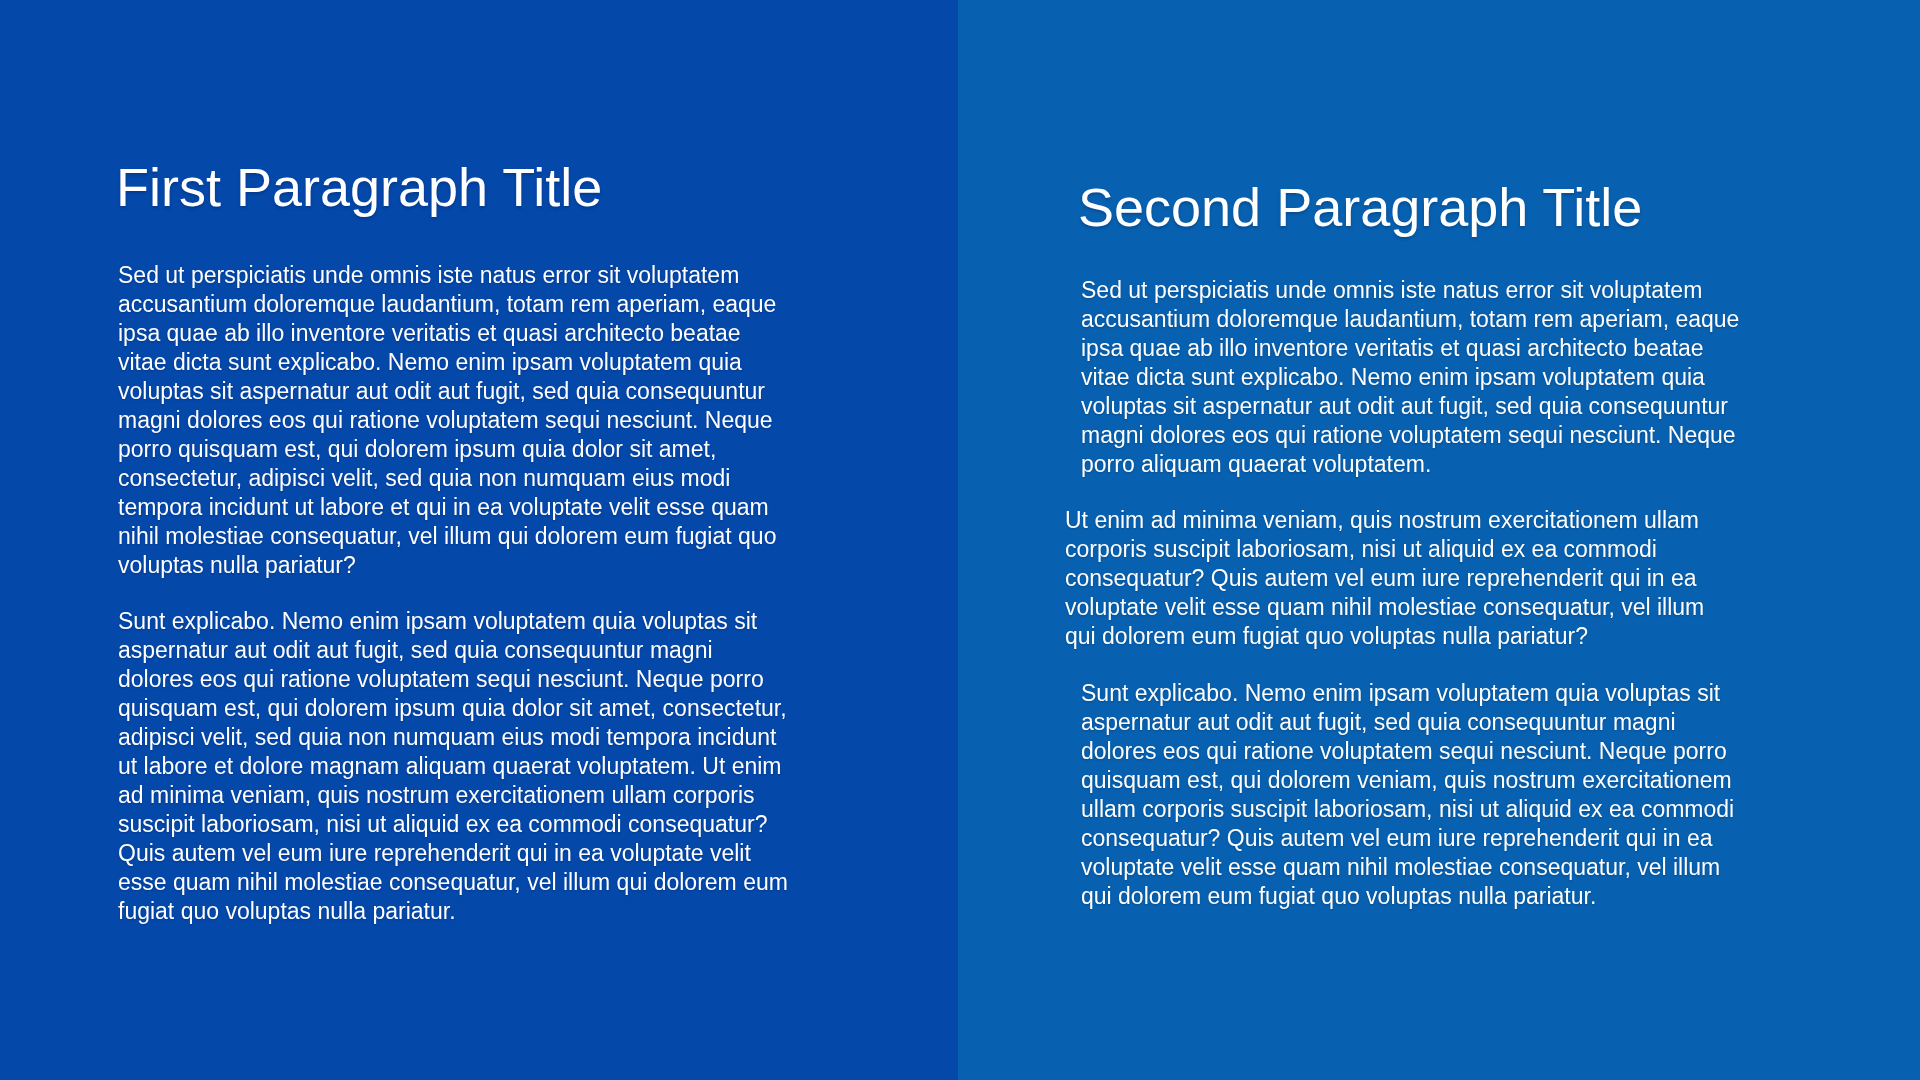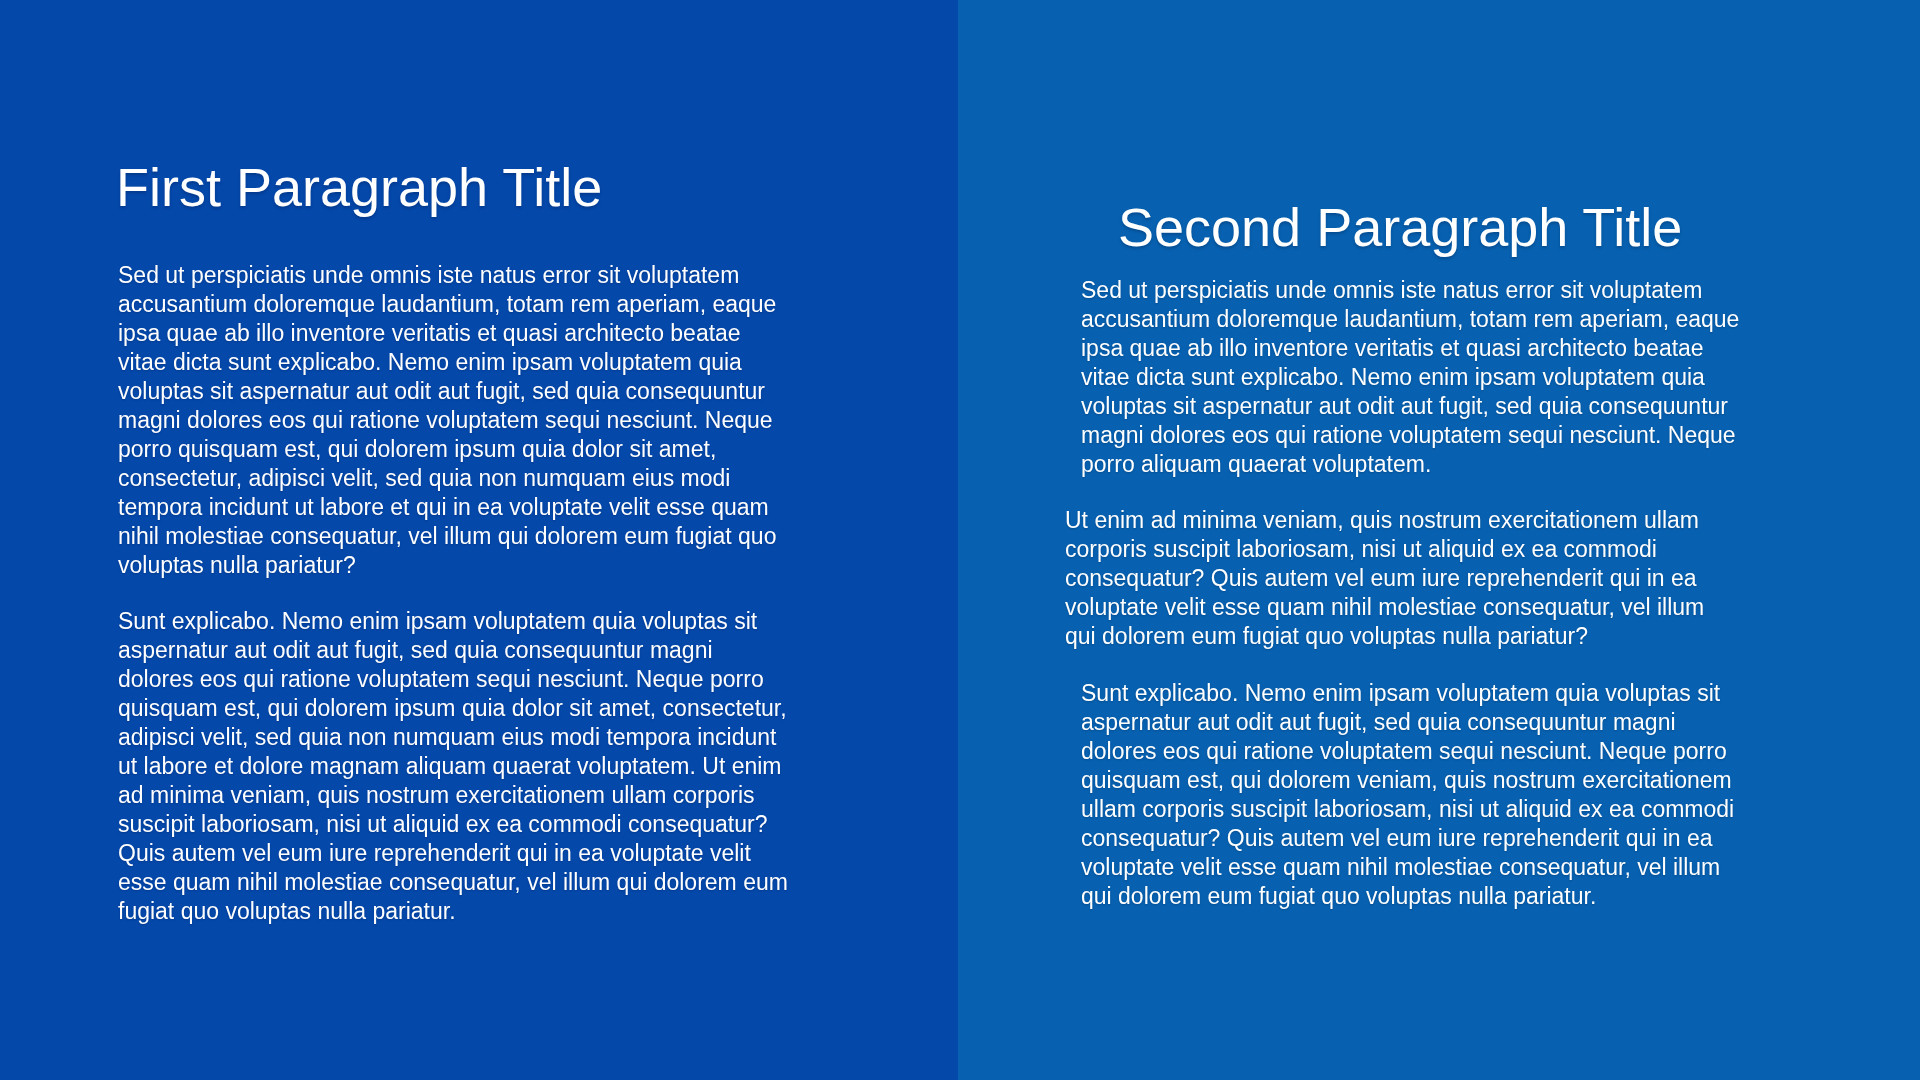--- a/index.html
+++ b/index.html
@@ -39,21 +39,21 @@
     font-size: 23px;
     font-weight: normal;
     line-height: 29px;
     white-space: pre-line;
     width: 760px;
     text-shadow: 0 1px 2px rgba(0, 20, 60, 0.25);
   }
   .title-left  { left: 116px;  top: 156px; }
   .p-left-1    { left: 118px;  top: 261px; }
   .p-left-2    { left: 118px;  top: 607px; }
-  .title-right { left: 1118px; top: 176px; margin-top: 20px; }
+  .title-right { left: 1078px; top: 176px; }
   .p-right-1   { left: 1081px; top: 276px; }
   .p-right-2   { left: 1065px; top: 506px; }
   .p-right-3   { left: 1081px; top: 679px; }
 </style>
 </head>
 <body>
 
 <div class="page">
 
   <section class="panel panel-left" style="background: rgb(4, 72, 170);"></section>

